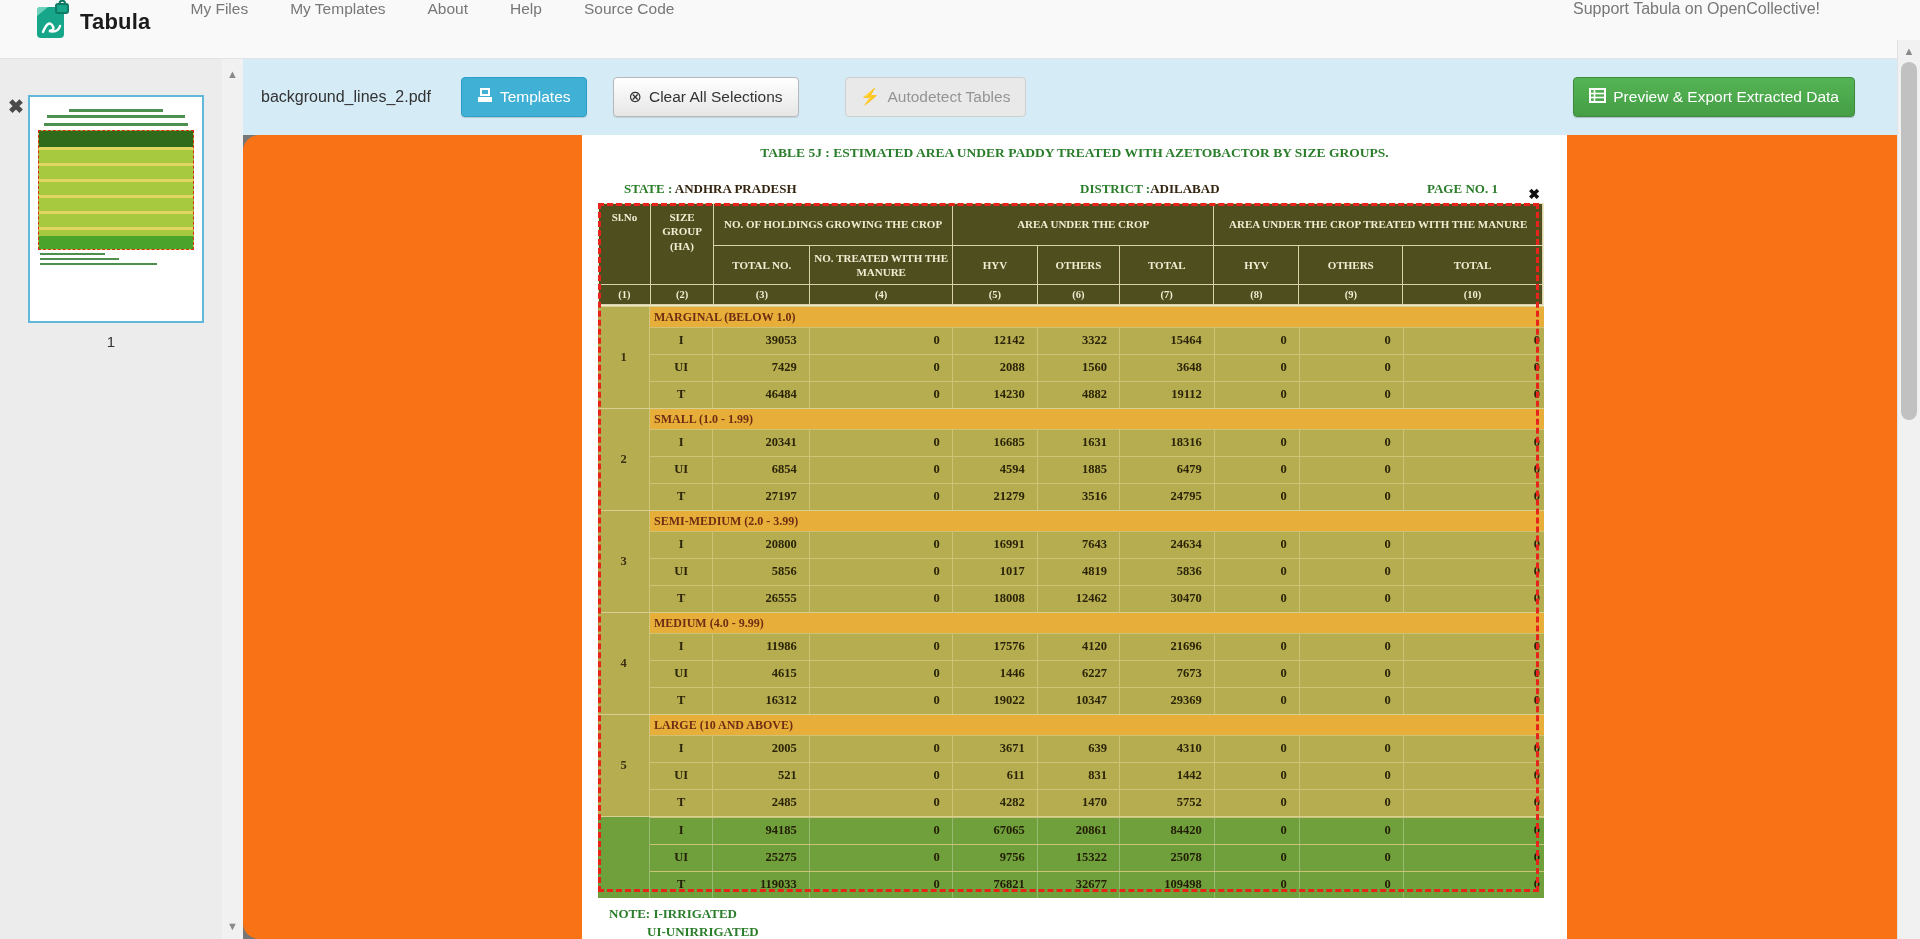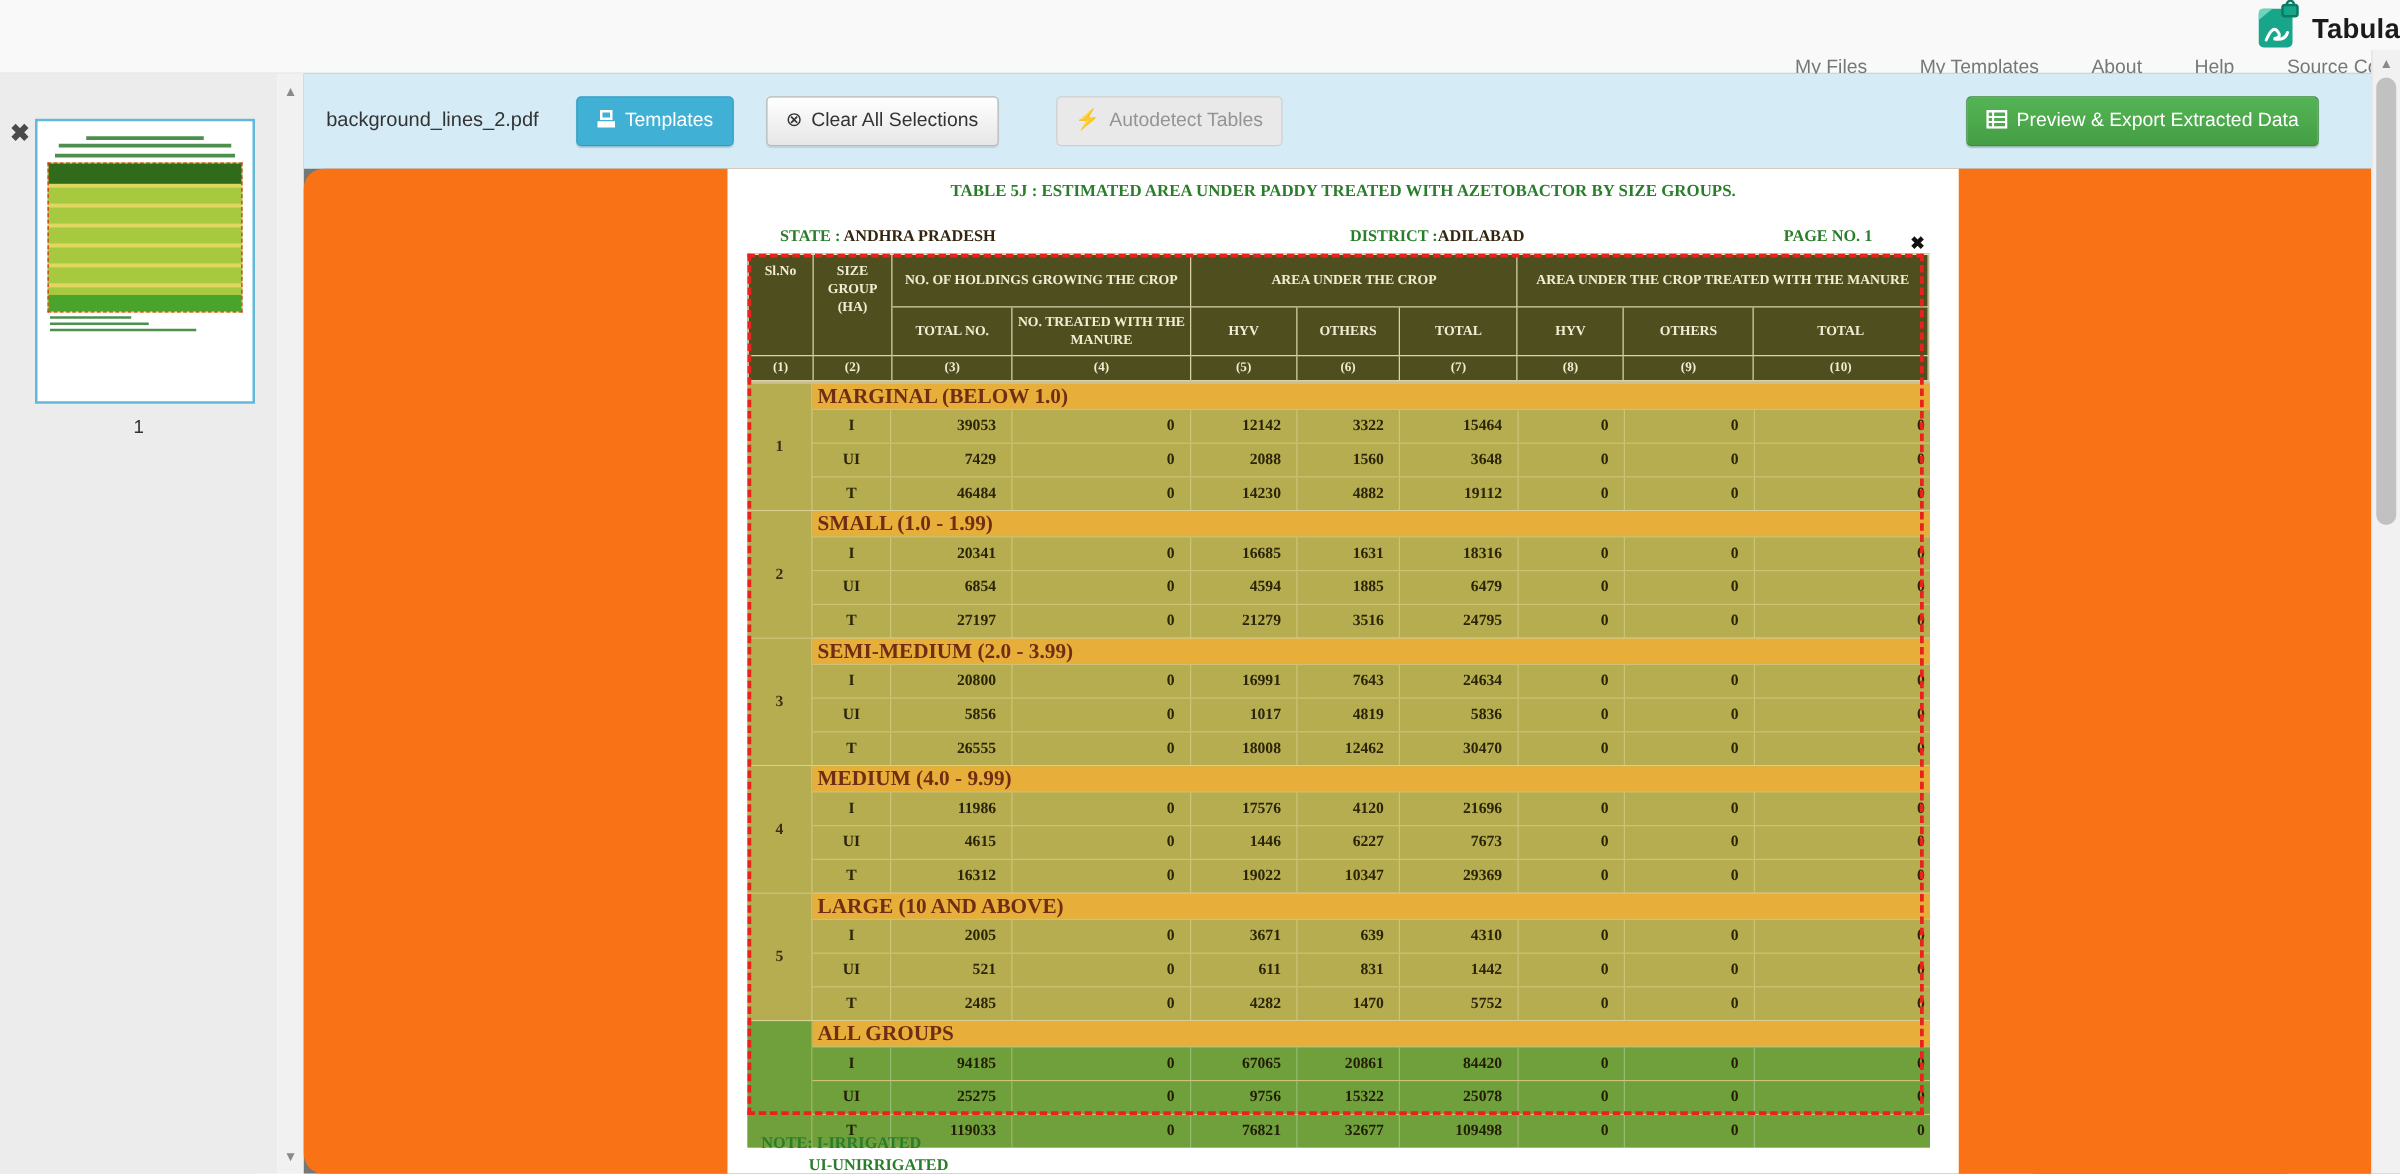--- a/index.html
+++ b/index.html
@@ -1,21 +1,21 @@
 <!DOCTYPE html>
 <html><head>
 <meta charset="utf-8">
 <style>
   html,body{margin:0;padding:0;width:1920px;height:939px;overflow:hidden;
     font-family:"Liberation Sans",sans-serif;background:#fff;}
   .window{position:relative;width:1920px;height:939px;}
 
   
   .navbar{position:absolute;left:0;top:0;width:1920px;height:59px;background:#f9f9f9;
-    border-bottom:1px solid #e3e3e3;display:flex;align-items:flex-end;box-sizing:border-box;flex-direction:column;}
+    border-bottom:1px solid #e3e3e3;display:flex;align-items:flex-start;box-sizing:border-box;}
   .brand{display:flex;align-items:center;gap:10px;margin-left:36px;cursor:pointer;}
   .brand-name{font-size:22px;font-weight:bold;color:#1b1b1b;letter-spacing:.2px;}
   .nav-items{display:flex;align-items:center;margin-left:40px;gap:42px;}
   .nav-item{font-size:15.5px;color:#777;cursor:pointer;}
   .support{margin-left:auto;margin-right:100px;font-size:16px;color:#777;cursor:pointer;}
 
   
   .content{position:absolute;left:0;top:59px;width:1920px;height:880px;}
   .sidebar{position:absolute;left:0;top:0;width:222px;height:880px;background:#ececec;}
   .file-close{position:absolute;left:8px;top:36px;font-size:19px;font-weight:bold;color:#4a4a4a;cursor:pointer;}
@@ -71,21 +71,21 @@
   .hcell{border-right:1px solid #d9d2ab;border-bottom:1px solid #d9d2ab;color:#f2ecd2;
     font-size:11px;font-weight:bold;display:flex;align-items:center;justify-content:center;
     text-align:center;padding:2px 3px;box-sizing:border-box;line-height:1.3;}
   .hmain{align-items:flex-start;padding-top:6px;}
   .hnum{font-size:10.5px;}
   .tgroup{display:flex;border-top:1px solid #d8d093;}
   .slcell{width:5.5%;background:#b5ad50;border-right:1px solid #cdc67c;color:#3a2f12;
     font-size:12.5px;font-weight:bold;display:flex;align-items:center;justify-content:center;box-sizing:border-box;}
   .grows{width:94.5%;}
   .secrow{height:20px;line-height:20px;background:#e7ae3a;color:#6f2e13;
-    font-size:17px;font-weight:bold;padding-left:4px;font-family:Liberation Serif, serif;}
+    font-size:12px;font-weight:bold;padding-left:4px;font-family:Liberation Serif, serif;}
   .trow{display:grid;grid-template-columns:7.09% 10.79% 15.98% 9.52% 9.21% 10.58% 9.52% 11.64% 15.67%;
     height:26px;border-top:1px solid rgba(222,214,150,.55);}
   .tcell{font-size:12.5px;font-weight:bold;color:#2b2408;text-align:right;
     padding-right:12px;line-height:25px;border-right:1px solid rgba(230,223,160,.45);box-sizing:border-box;}
   .tcell.lbl{text-align:center;padding-right:0;}
   .tcell.last{padding-right:4px;border-right:none;}
   .tgroup.green .slcell,.tgroup.green .tcell{background:#6fa03c;border-color:rgba(255,255,255,.28);}
   .tgroup.green .tcell{color:#231d06;}
 
   .selection{position:absolute;left:16px;top:68px;width:941px;height:689px;
@@ -412,21 +412,20 @@
                       <div class="tcell">5752</div>
                       <div class="tcell">0</div>
                       <div class="tcell">0</div>
                       <div class="tcell last">0</div>
                     </div>
                   </div>
                 </div>
                 <div class="tgroup green">
                   <div class="slcell"></div>
                   <div class="grows">
-                    <div class="secrow">ALL GROUPS</div>
                     <div class="trow">
                       <div class="tcell lbl">I</div>
                       <div class="tcell">94185</div>
                       <div class="tcell">0</div>
                       <div class="tcell">67065</div>
                       <div class="tcell">20861</div>
                       <div class="tcell">84420</div>
                       <div class="tcell">0</div>
                       <div class="tcell">0</div>
                       <div class="tcell last">0</div>

